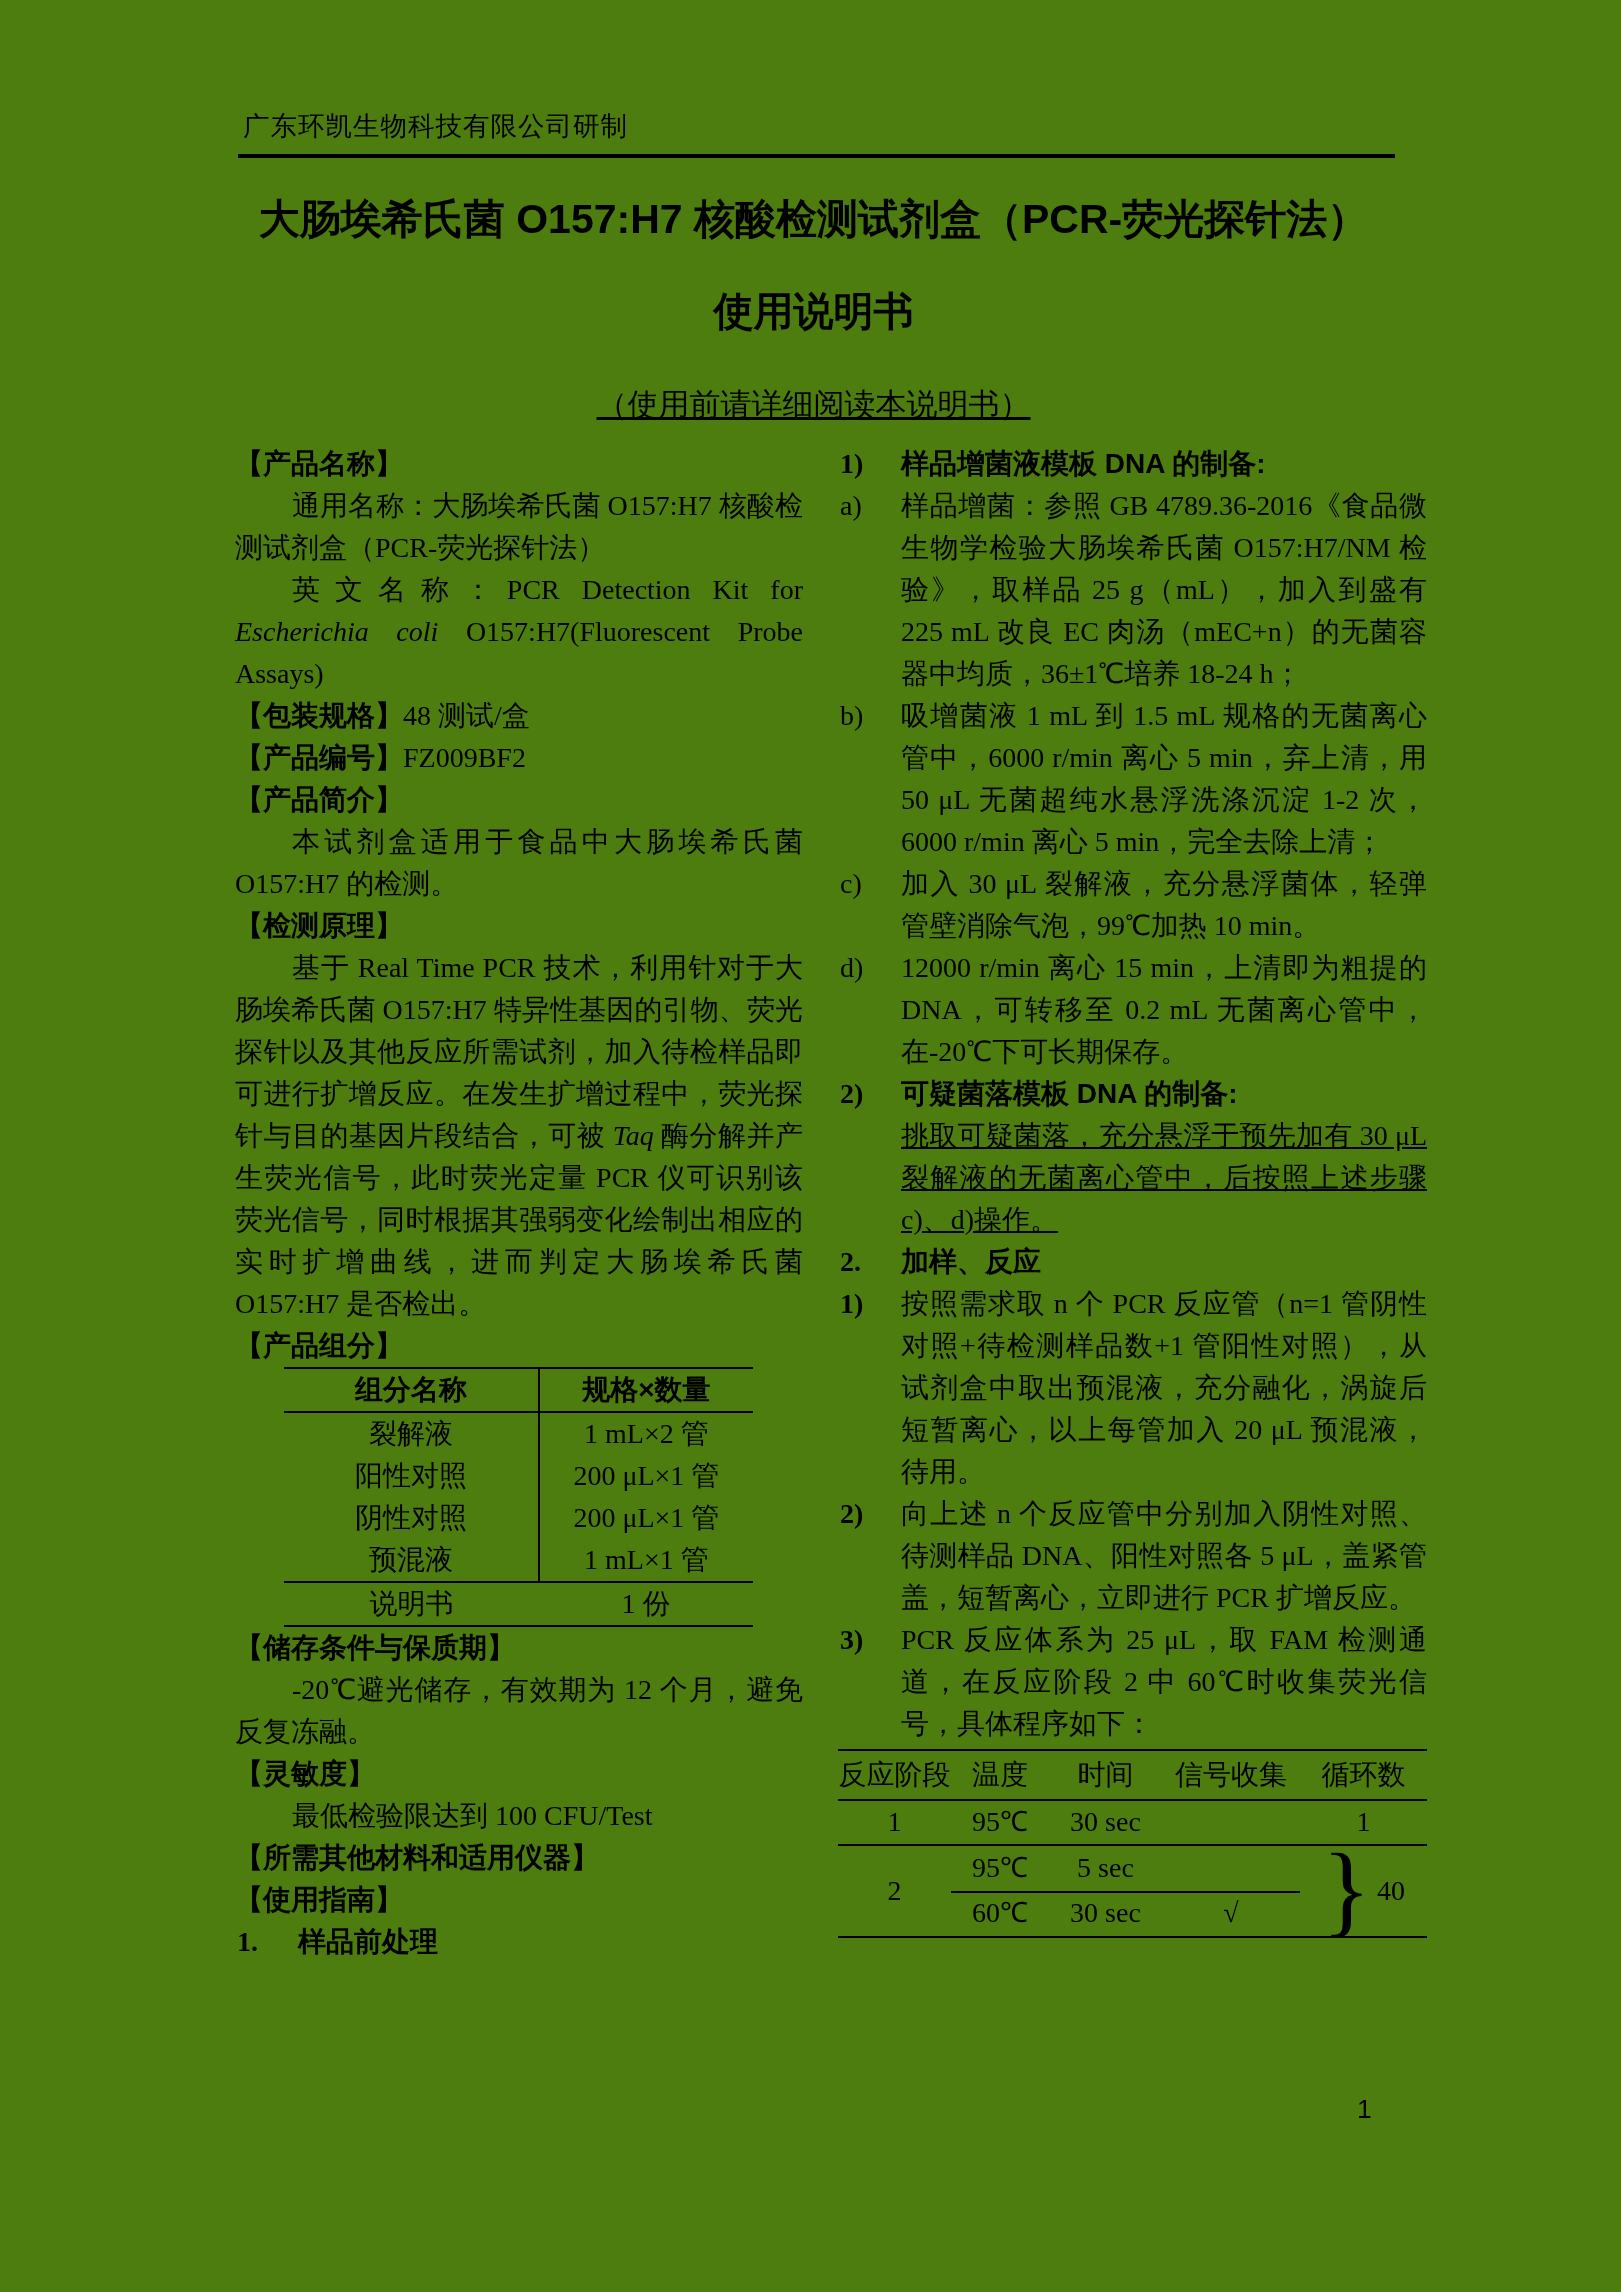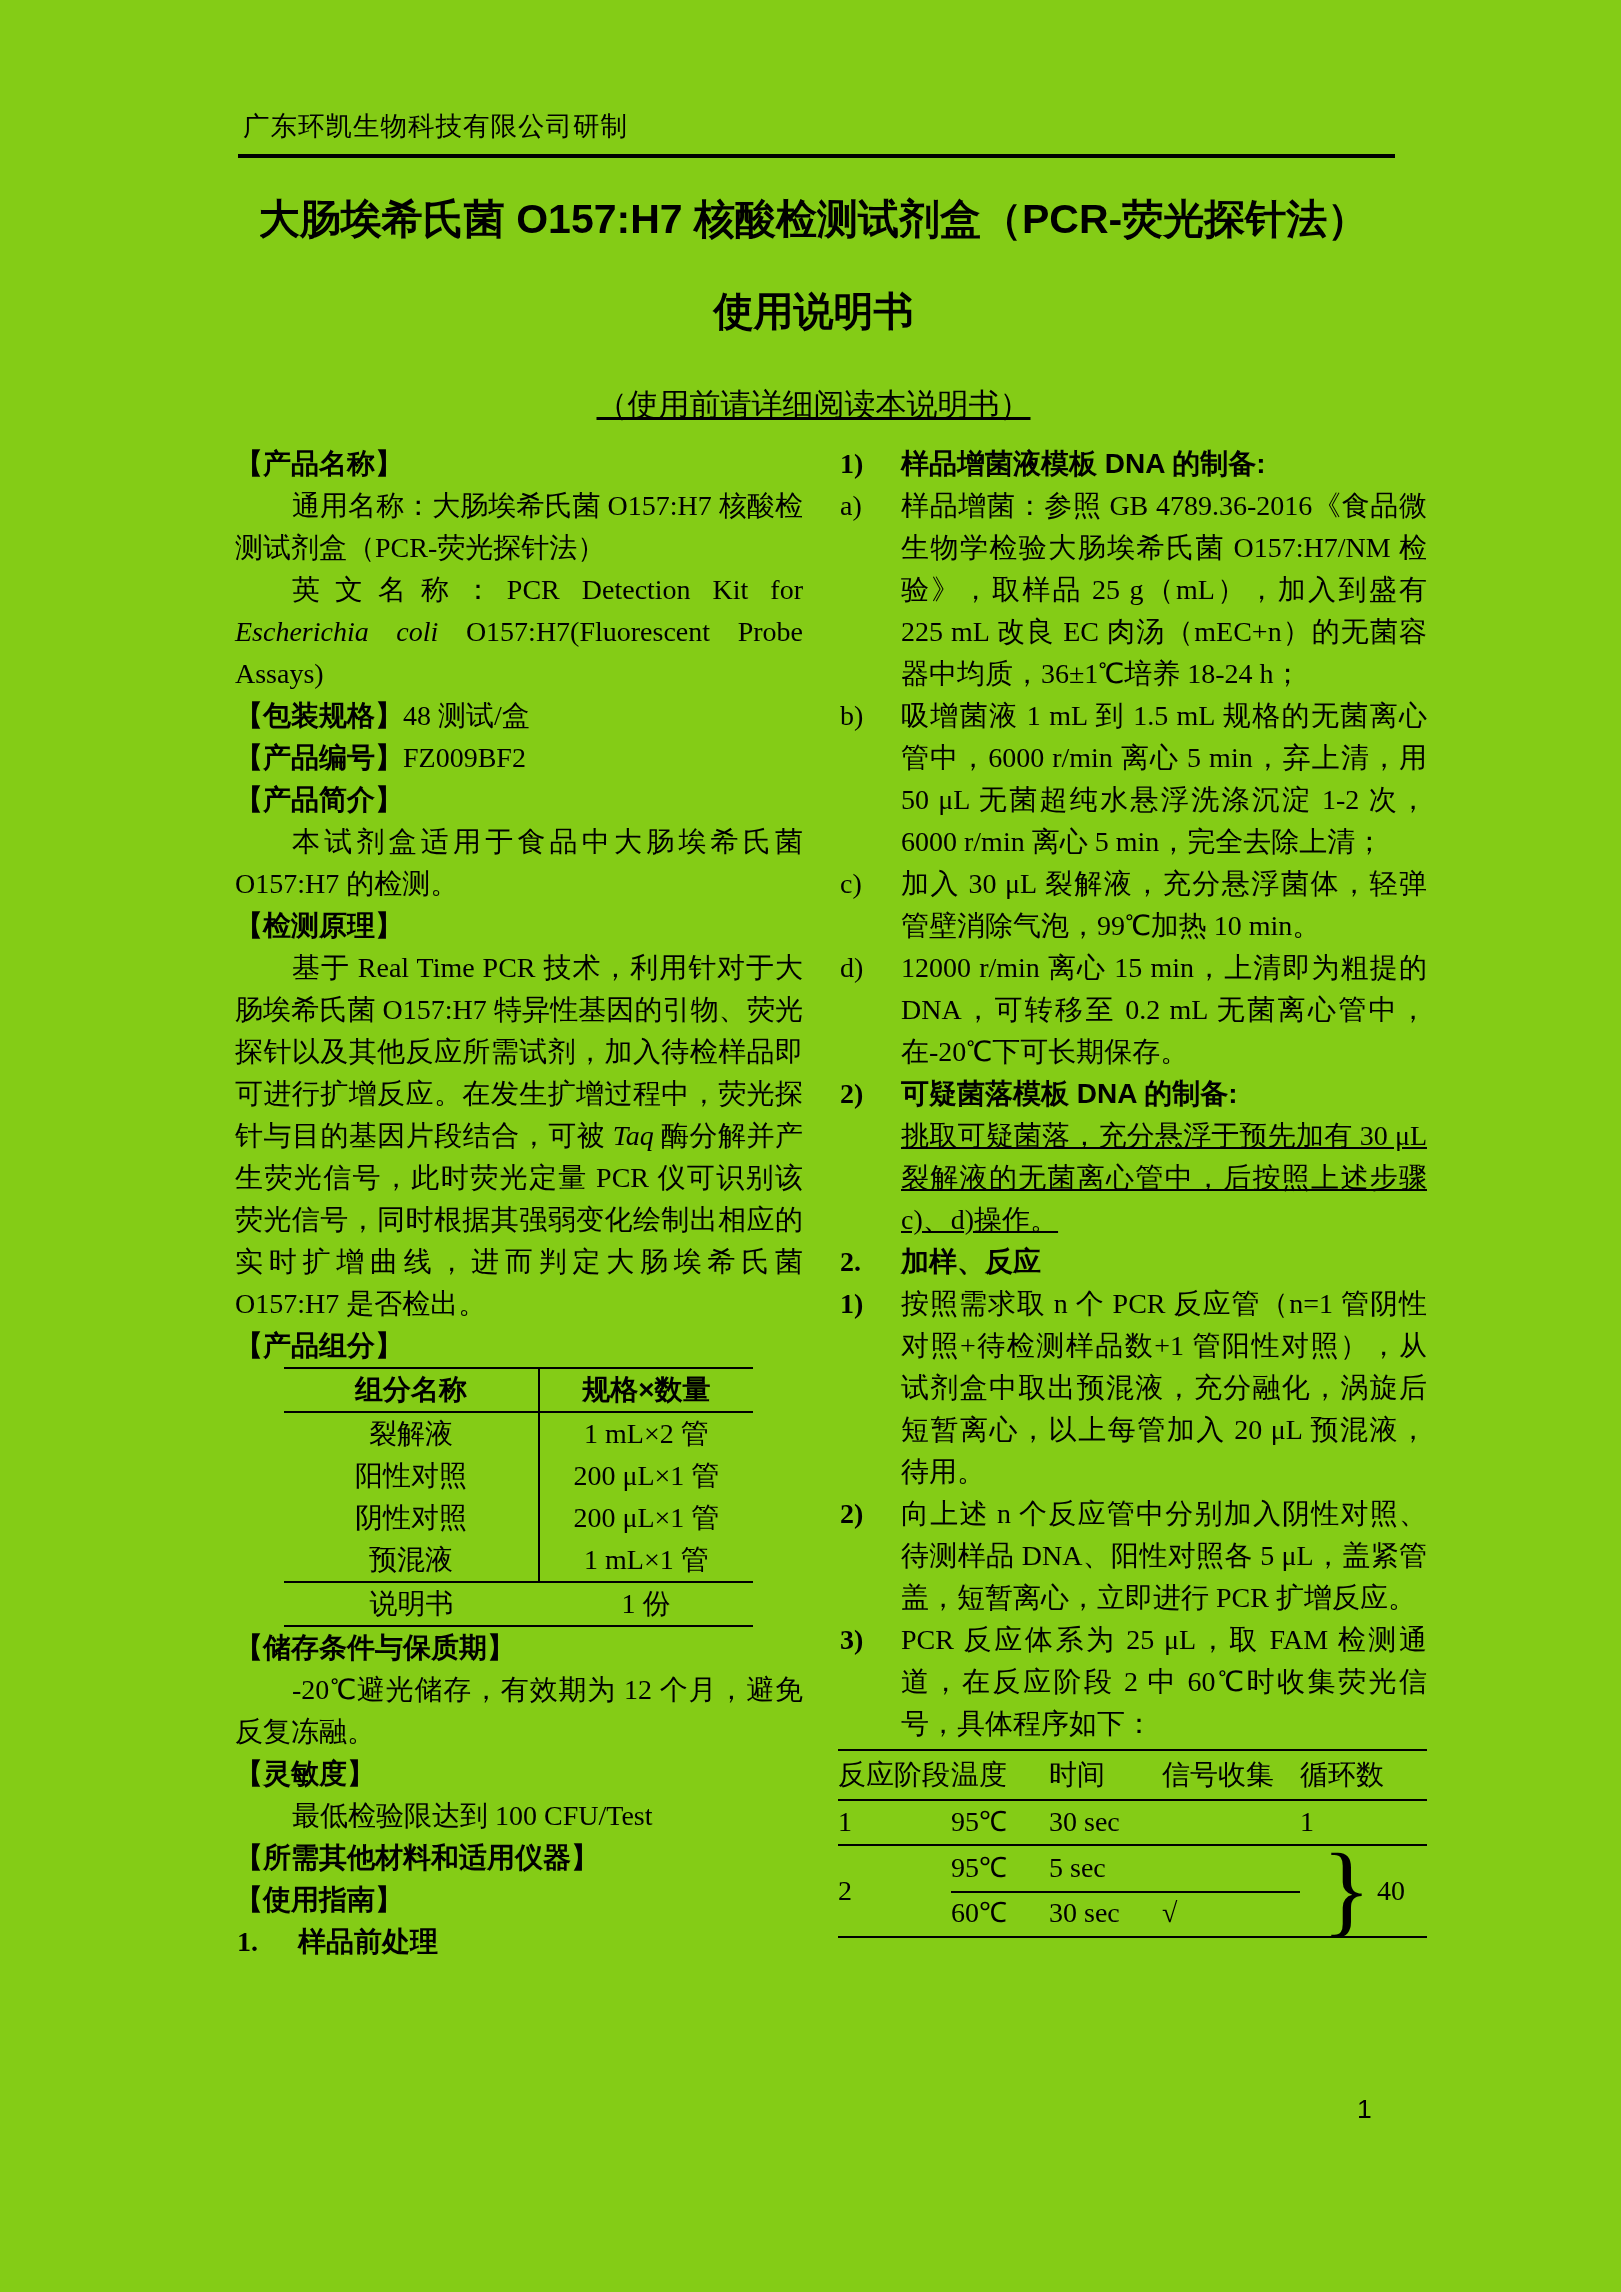--- a/index.html
+++ b/index.html
@@ -1,17 +1,17 @@
 <!DOCTYPE html>
 <html><head>
 <meta charset="utf-8">
 <style>
   html,body { margin:0; padding:0; background:#e8e8e8; }
   .page {
-    position:relative; width:1621px; height:2293px; background:#84cc16;
+    position:relative; width:1621px; height:2293px; background:#4d7c0f;
     font-family:"Liberation Serif", serif; color:#000; overflow:hidden;
   }
   .company { position:absolute; left:243px; top:108px; font-size:26.5px; letter-spacing:1px; }
   .header-rule { position:absolute; left:238px; top:154px; width:1157px; height:3.9px; background:#000; }
 
   .doc-title {
     position:absolute; left:235px; top:192px; width:1157px; text-align:center;
     font-size:41px; font-weight:bold; font-family:"Liberation Sans", sans-serif;
   }
   .doc-subtitle {
@@ -44,21 +44,21 @@
   }
   table.comp td, table.comp th { padding:0; height:42px; font-weight:normal; }
   table.comp .c1 { width:255px; }
   table.comp .c2 { width:214px; }
   table.comp tr.hdr th { font-family:"Liberation Sans", sans-serif; font-weight:bold; border-bottom:2px solid #000;margin-top:35px; }
   table.comp .vline { border-right:2px solid #000; }
   table.comp tr.lastbody td { border-bottom:2px solid #000; }
 
   
   .pcr { margin-top:3.9px; width:589px; border-top:2.9px solid #000; border-bottom:2.9px solid #000; font-size:28px; }
-  .pcr-grid { display:grid; grid-template-columns:113px 98px 113px 138px 127px; align-items:center; }
+  .pcr-grid { display:grid; grid-template-columns:113px 98px 113px 138px 127px; align-items:center; text-align:center; }
   .pcr-head { height:48px; border-bottom:2.9px solid #000; font-size:28px; }
   .pcr-row1 { height:43px; border-bottom:2.9px solid #000; }
   .pcr-stage2 { position:relative; grid-template-rows:45px 45px; }
   .pcr-stage2 .span2 { grid-row:1 / span 2; }
   .pcr-subline { position:absolute; left:113px; top:45px; width:349px; border-top:2.9px solid #000; }
   .cycles-wrap { display:flex; align-items:center; justify-content:center; grid-row:1 / span 2; }
   .brace { font-size:102px; font-weight:400; line-height:88px; display:inline-block; transform:translateY(-2px); }
   .cycles-num { margin-left:5.9px; }
 
   .page-number { position:absolute; left:1357px; top:2094px; font-size:26.5px; font-family:"Liberation Sans", sans-serif; }

